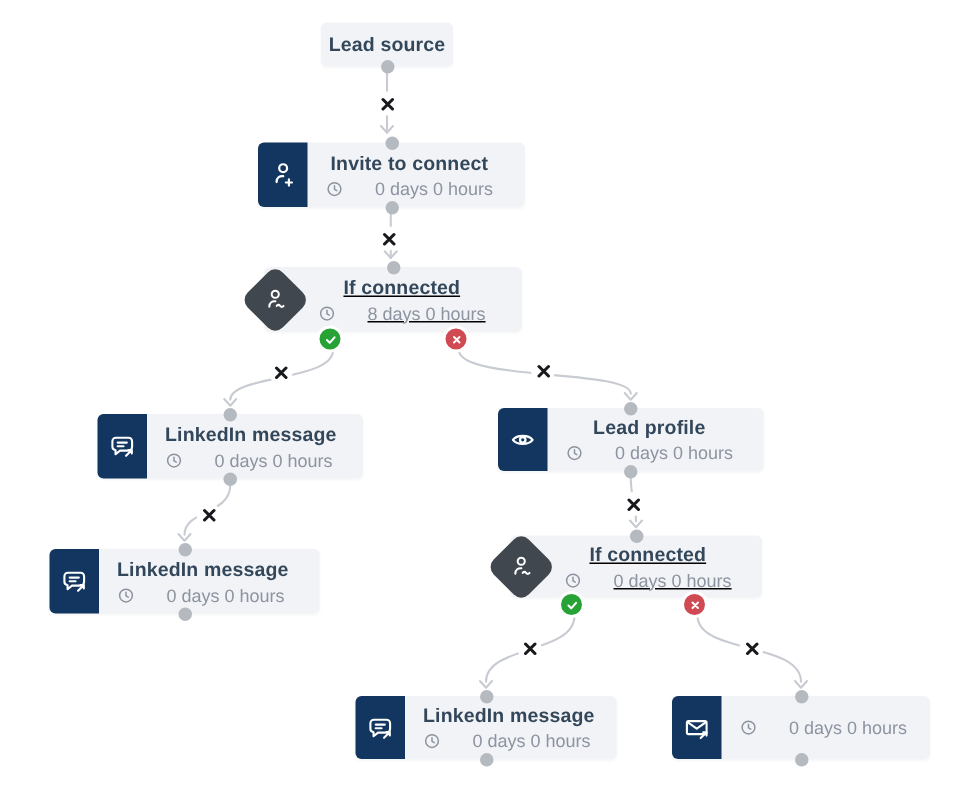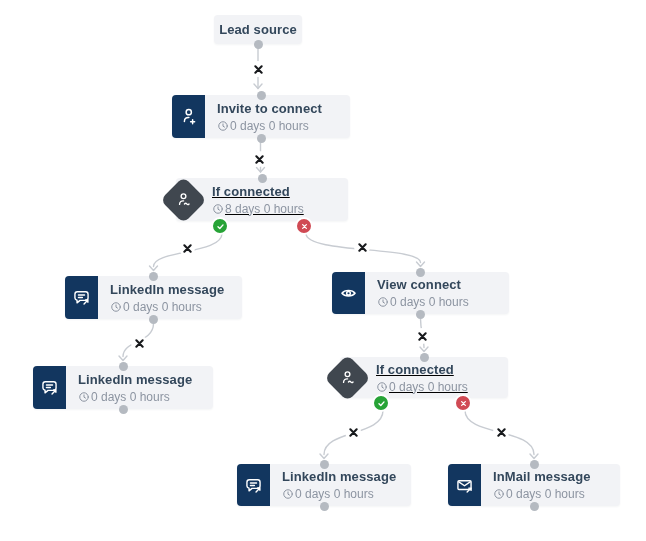--- a/index.html
+++ b/index.html
@@ -18,22 +18,22 @@
   .node-source { align-items:center; justify-content:center; }
   .icon-block {
     width:33px; flex:0 0 33px; background:#12365f; border-radius:4px 0 0 4px;
     display:flex; align-items:center; justify-content:center;
   }
   .icon-block svg { width:21px; height:21px; }
   .node-text {
     display:flex; flex-direction:column; justify-content:center;
     padding-left:12px; padding-right:14px; gap:3px;
   }
-  .node-title { font-size:13px; font-weight:700; color:#33475b; letter-spacing:.1px; white-space:nowrap; }
-  .node-sub { display:flex; align-items:center; gap:1px; font-size:12px; color:#8c94a1; white-space:nowrap; }
+  .node-title { font-size:13px; font-weight:700; color:#33475b; letter-spacing:.1px; white-space:nowrap;text-align:center; }
+  .node-sub { display:flex; align-items:center; gap:21px; font-size:12px; color:#8c94a1; white-space:nowrap; }
   .node-sub svg { width:12px; height:12px; flex:0 0 12px; }
   .diamond {
     position:absolute; left:-9px; top:50%; width:33px; height:33px;
     transform:translateY(-50%) rotate(45deg);
     background:#40474f; border-radius:7px; z-index:3;
     display:flex; align-items:center; justify-content:center;
   }
   .diamond svg { transform:rotate(-45deg); width:19px; height:19px; }
   .cond-text { padding-left:36px;text-decoration:underline; }
   .dot {
@@ -227,21 +227,21 @@
   </div>
 
   <div class="node" style="left:332px;top:272px;width:177px;height:42px">
     <div class="icon-block">
       <svg viewBox="0 0 24 24" fill="none" stroke="#ffffff" stroke-width="1.7" stroke-linecap="round" stroke-linejoin="round">
         <path d="M4.5 11.7 C7.5 7.6 16.5 7.6 19.5 11.7 C16.5 15.8 7.5 15.8 4.5 11.7 Z"></path>
         <circle cx="12" cy="11.7" r="2.1"></circle>
       </svg>
     </div>
     <div class="node-text">
-      <span class="node-title">View connect</span>
+      <span class="node-title">Lead profile</span>
       <span class="node-sub">
         <svg viewBox="0 0 24 24" fill="none" stroke="currentColor" stroke-width="2" stroke-linecap="round">
             <circle cx="12" cy="12" r="8.5"></circle>
             <path d="M12 7.8 V12.4 L15 14.2"></path>
           </svg>
         <span>0 days 0 hours</span>
       </span>
     </div>
     <span class="dot dot-top"></span>
     <span class="dot dot-bottom"></span>
@@ -302,21 +302,20 @@
 
   <div class="node" style="left:448px;top:464px;width:172px;height:42px">
     <div class="icon-block">
       <svg viewBox="0 0 24 24" fill="none" stroke="#ffffff" stroke-width="1.6" stroke-linecap="round" stroke-linejoin="round">
         <rect x="4.5" y="6.6" width="15" height="9.9" rx="1.2"></rect>
         <path d="M5.5 7.8 L12 12.3 L18.5 7.8"></path>
         <path d="M15 19.5 L19.5 15 M16.9 15 H19.5 V17.6"></path>
       </svg>
     </div>
     <div class="node-text">
-      <span class="node-title">InMail message</span>
       <span class="node-sub">
         <svg viewBox="0 0 24 24" fill="none" stroke="currentColor" stroke-width="2" stroke-linecap="round">
             <circle cx="12" cy="12" r="8.5"></circle>
             <path d="M12 7.8 V12.4 L15 14.2"></path>
           </svg>
         <span>0 days 0 hours</span>
       </span>
     </div>
     <span class="dot dot-top"></span>
     <span class="dot dot-bottom"></span>

